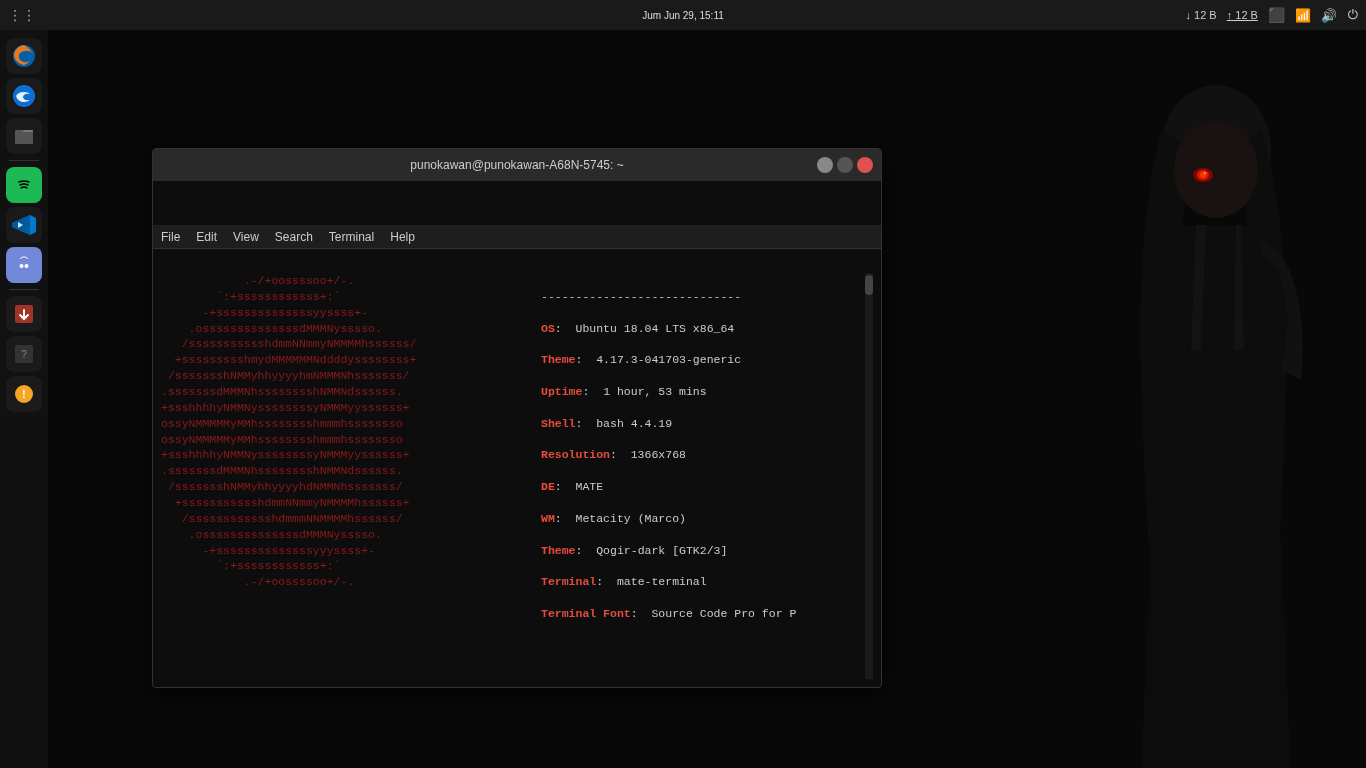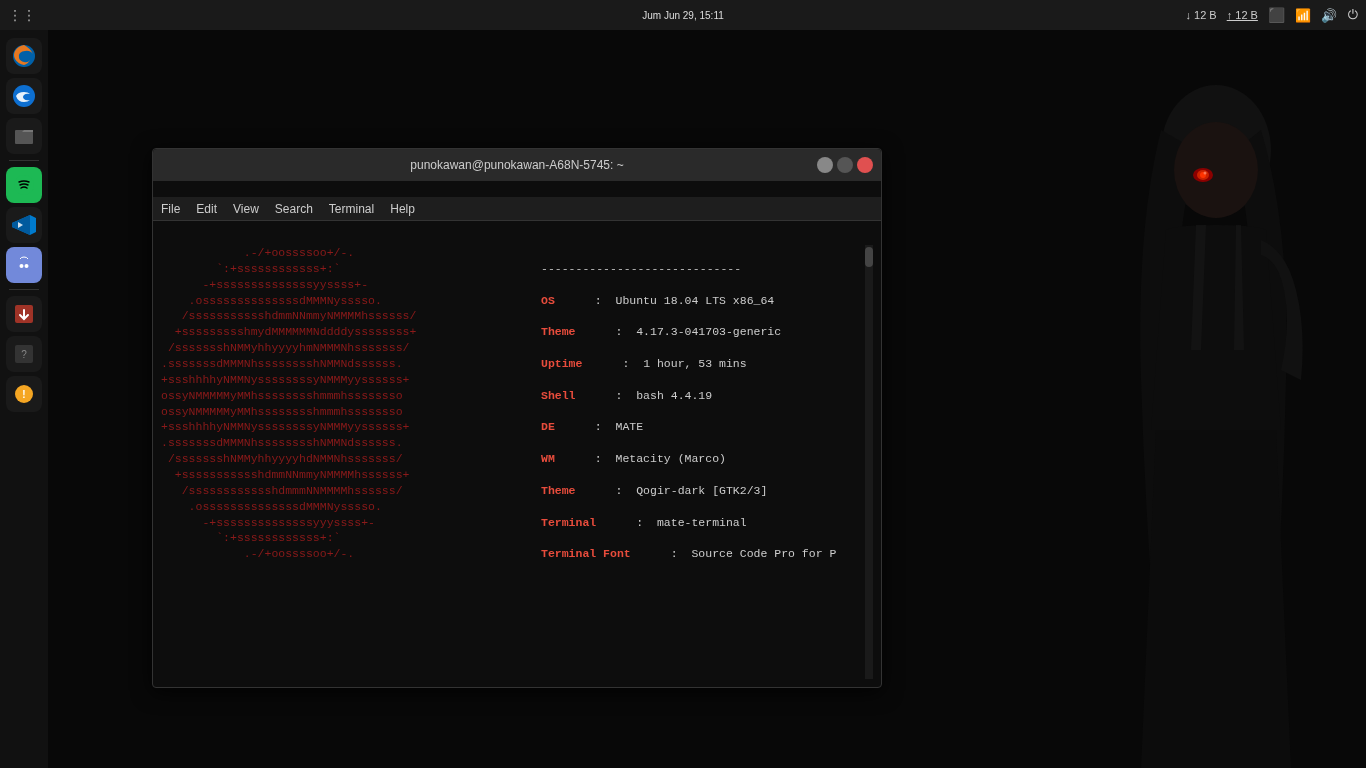--- a/index.html
+++ b/index.html
@@ -156,20 +156,21 @@
 
     .terminal-menubar {
       height: 24px;
       background: #1e1e1e;
       display: flex;
       align-items: center;
       padding: 0 8px;
       gap: 16px;
       flex-shrink: 0;
       border-bottom: 1px solid #333;
+      margin-top: 28px;
     }
 
     .terminal-menubar span {
       color: #ccc;
       font-size: 12px;
       cursor: pointer;
     }
 
     .terminal-body {
       flex: 1;
@@ -202,21 +203,20 @@
       white-space: pre;
     }
 
     .info-key {
       color: #e74c3c;
       font-weight: bold;
     }
 
     .info-val {
       color: #ccc;
-      margin-left: 40px;
     }
 
     .scrollbar-track {
       width: 8px;
       background: #1a1a1a;
       flex-shrink: 0;
     }
 
     
     .anime-art {
@@ -395,20 +395,21 @@
 <span style="color:#8b1a1a">        `:+ssssssssssss+:`</span>
 <span style="color:#8b1a1a">            .-/+oossssoo+/-.</span>
 </div>
 
     <div class="neofetch-right">
 <span class="info-line"><span style="color:#c0c0c0">-----------------------------</span></span>
 <span class="info-line"><span class="info-key">OS</span><span class="info-val">:  Ubuntu 18.04 LTS x86_64</span></span>
 <span class="info-line"><span class="info-key">Theme</span><span class="info-val">:  4.17.3-041703-generic</span></span>
 <span class="info-line"><span class="info-key">Uptime</span><span class="info-val">:  1 hour, 53 mins</span></span>
 <span class="info-line"><span class="info-key">Shell</span><span class="info-val">:  bash 4.4.19</span></span>
+<span class="info-line"><span class="info-key">Resolution</span><span class="info-val">:  1366x768</span></span>
 <span class="info-line"><span class="info-key">DE</span><span class="info-val">:  MATE</span></span>
 <span class="info-line"><span class="info-key">WM</span><span class="info-val">:  Metacity (Marco)</span></span>
 <span class="info-line"><span class="info-key">Theme</span><span class="info-val">:  Qogir-dark [GTK2/3]</span></span>
 <span class="info-line"><span class="info-key">Terminal</span><span class="info-val">:  mate-terminal</span></span>
 <span class="info-line"><span class="info-key">Terminal Font</span><span class="info-val">:  Source Code Pro for P</span></span>
 
 
 
 
 

